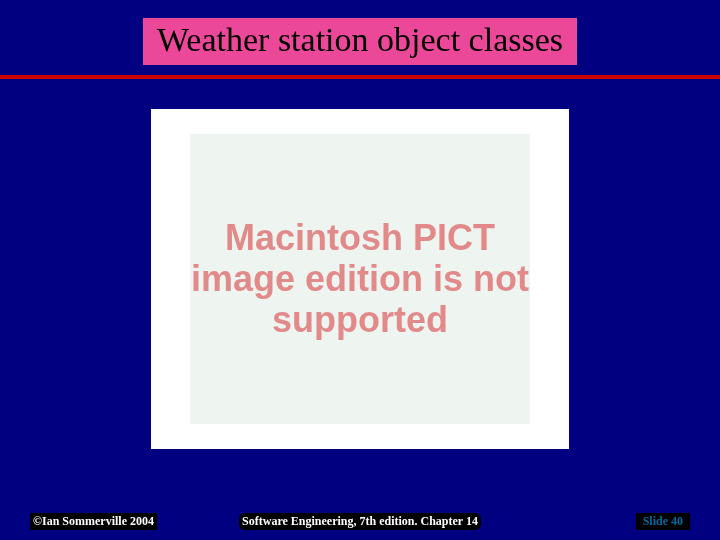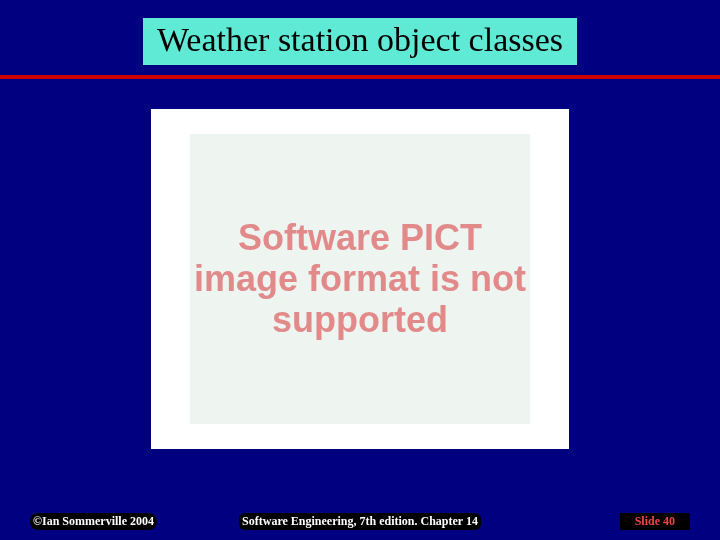--- a/index.html
+++ b/index.html
@@ -8,21 +8,21 @@
     background: #000080;
     font-family: "Times New Roman", Times, serif;
     position: relative;
   }
   .title-wrap {
     padding-top: 18px;
     text-align: center;
   }
   .title {
     display: inline-block;
-    background: #5eead4;
+    background: #ec4899;
     color: #000000;
     font-size: 34px;
     padding: 2px 14px 4px 14px;
     line-height: 1.2;
   }
   .rule {
     margin-top: 10px;
     height: 4px;
     background: #cc0000;
     width: 100%;
@@ -61,53 +61,52 @@
     font-family: "Times New Roman", Times, serif;
     font-weight: bold;
   }
   .footer-left {
     position: absolute;
     left: 30px;
     bottom: 0;
     background: #000000;
     color: #ffffff;
     padding: 1px 3px;
-    border-radius: 8px;
   }
   .footer-center {
     position: absolute;
     left: 50%;
     transform: translateX(-50%);
     bottom: 0;
     background: #000000;
     color: #ffffff;
     padding: 1px 3px;
     white-space: nowrap;
     border-radius: 6px;
   }
   .footer-right {
     position: absolute;
     right: 30px;
     bottom: 0;
     background: #000000;
-    color: #ef4444;
-    padding: 1px 15px;
+    color: #0369a1;
+    padding: 1px 7px;
   }
 </style>
 </head>
 <body>
 
 <div class="title-wrap">
   <div class="title">Weather station object classes</div>
 </div>
 <div class="rule"></div>
 
 <div class="content">
   <div class="inner-box">
-    <div class="pict-msg">Software PICT image format is not supported</div>
+    <div class="pict-msg">Macintosh PICT image edition is not supported</div>
   </div>
 </div>
 
 <div class="footer">
   <span class="footer-left">©Ian Sommerville 2004</span>
   <span class="footer-center">Software Engineering, 7th edition. Chapter 14</span>
   <span class="footer-right">Slide 40</span>
 </div>
 
 </body></html>

